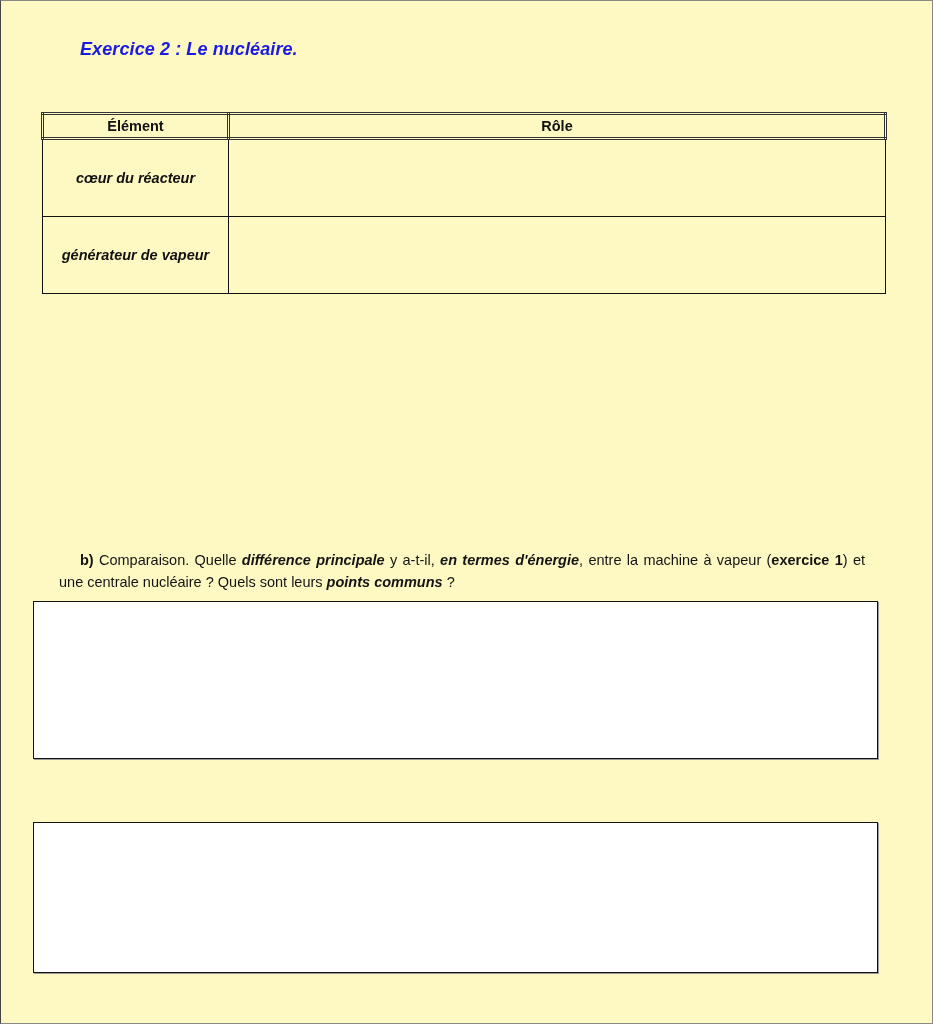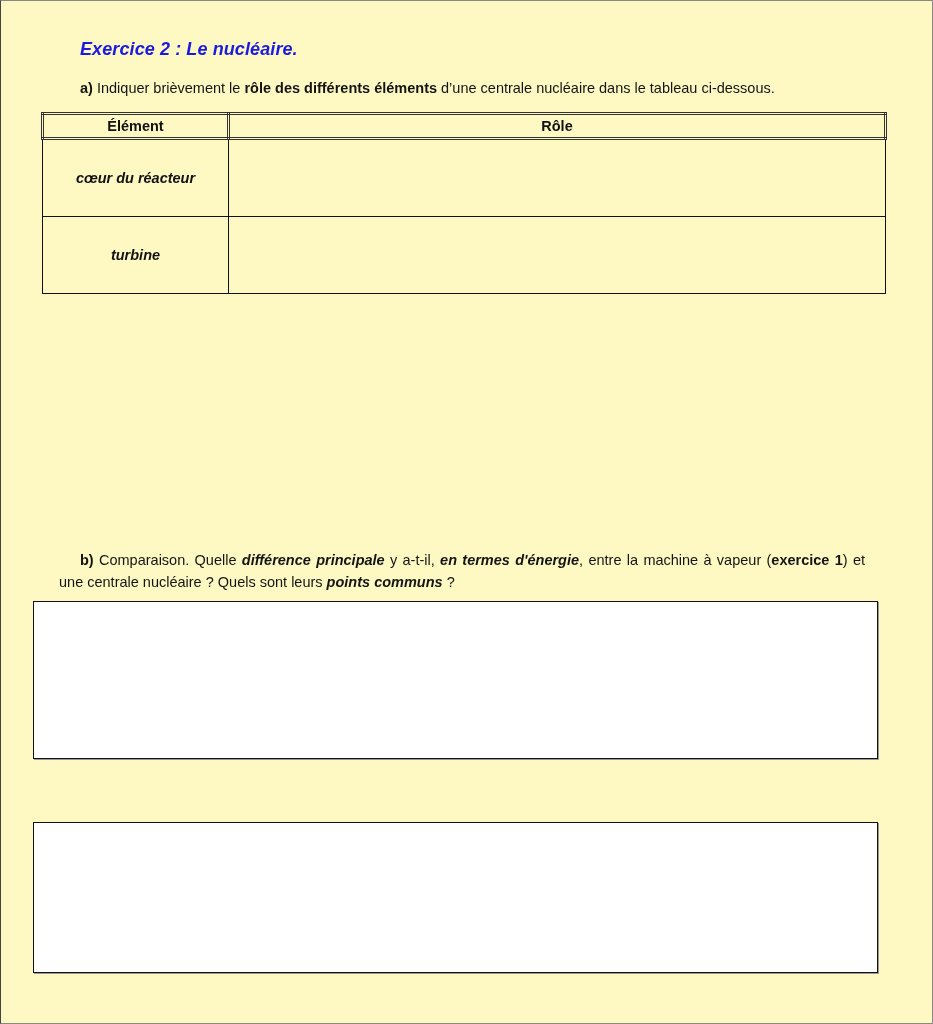--- a/index.html
+++ b/index.html
@@ -26,38 +26,35 @@
     .box-b { top: 600px; height: 156px; }
     .box-c { top: 821px; height: 149px; }
   </style>
 </head>
 <body>
 
 <div class="page">
 
   <div class="title">Exercice 2 : Le nucléaire.</div>
 
-  <div class="q qa">
-    <b>a)</b><span> Indiquer brièvement le </span><b>rôle des différents éléments</b><span> d’une centrale nucléaire dans le tableau ci-dessous.</span>
-  </div>
 
   <table class="roles">
     <thead>
       <tr>
         <th style="width:183px">Élément</th>
         <th>Rôle</th>
       </tr>
     </thead>
     <tbody>
       <tr>
         <td class="el">cœur du réacteur</td>
         <td></td>
       </tr>
       <tr>
-        <td class="el">turbine</td>
+        <td class="el">générateur de vapeur</td>
         <td></td>
       </tr>
     </tbody>
   </table>
 
   <div class="q qb">
     <b>b)</b><span> Comparaison. Quelle </span><b><i>différence principale</i></b><span> y a-t-il, </span><b><i>en termes d'énergie</i></b><span>, entre la machine à vapeur (</span><b>exercice 1</b><span>) et une centrale nucléaire ? Quels sont leurs </span><b><i>points communs</i></b><span> ?</span>
   </div>
 
   <div class="answer-box box-b"></div>

